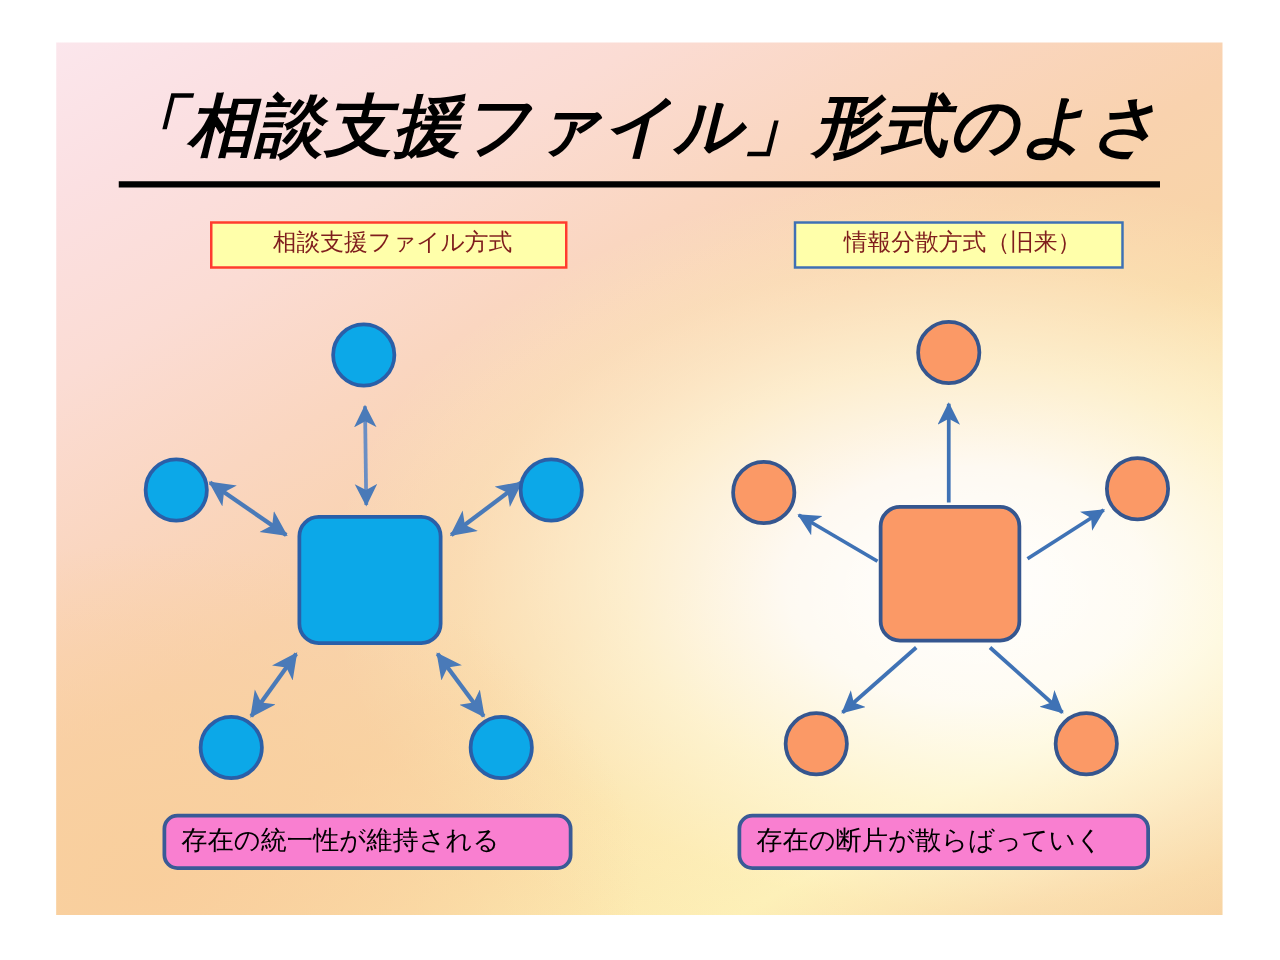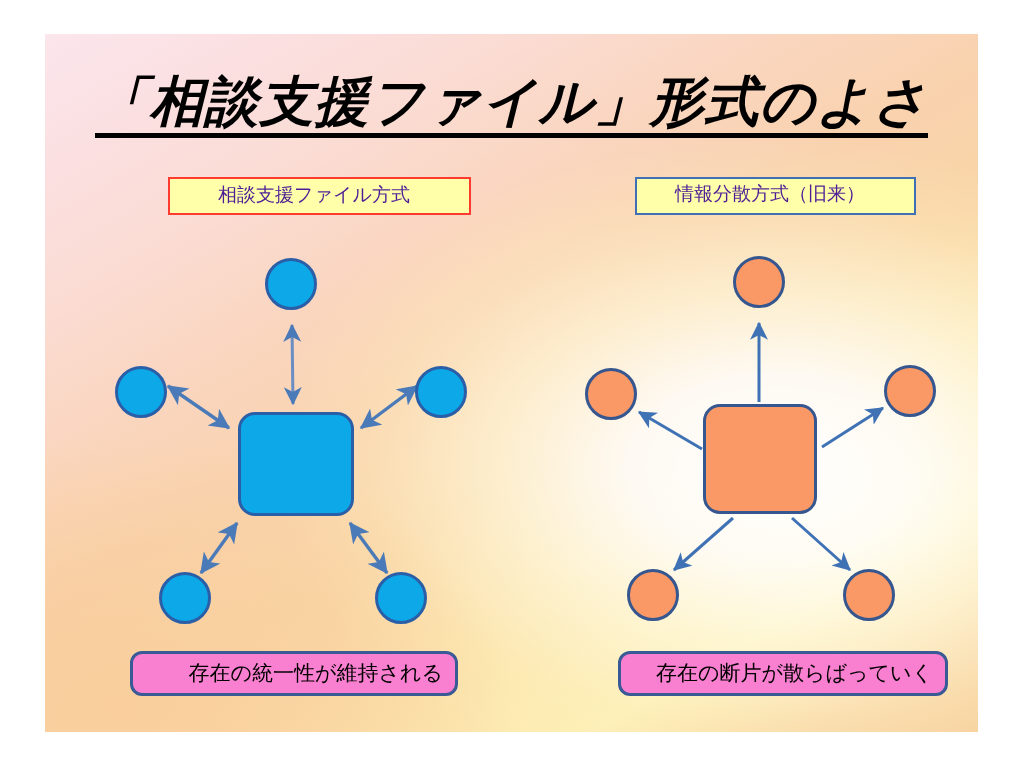--- a/index.html
+++ b/index.html
@@ -57,33 +57,33 @@
     font-weight: bold;
     font-style: italic;
     color: #000000;
     letter-spacing: 1px;
     white-space: nowrap;
     z-index: 6;
   }
   #title .txt {
     display: inline-block;
     border-bottom: 5px solid #000;
-    padding-bottom: 2px;
+    padding-bottom: 14px;
     line-height: 1.12;
   }
 
   
   .section-label {
     position: absolute;
     z-index: 6;
     background: #ffffaa;
     font-size: 19px;
-    color: #4c1d95;
+    color: #7f1d1d;
     text-align: center;
-    padding: 6px 25px 7px 14px;
+    padding: 6px 8px 7px 14px;
     white-space: nowrap;
     line-height: 1.1;
   }
   #label-left {
     left: 123px;
     top: 143px;
     width: 260px;
     border: 2px solid #ff3b30;
   }
   #label-right {
@@ -96,27 +96,27 @@
 
   
   .caption {
     position: absolute;
     z-index: 6;
     background: #f97fd0;
     border: 3px solid #3a5a96;
     border-radius: 12px;
     font-size: 21px;
     color: #000;
-    text-align: right;
+    text-align: left;
     padding: 7px 12px 9px 12px;
     white-space: nowrap;
     line-height: 1.1;
   }
   #caption-left  { left: 85px;  top: 617px; width: 298px; }
-  #caption-right { left: 545px; top: 617px; width: 300px; margin-left: 28px; }
+  #caption-right { left: 545px; top: 617px; width: 300px; }
 
   
   .node { position: absolute; z-index: 4; box-sizing: border-box; }
   .circle { border-radius: 50%; }
   .hub    { border-radius: 17px; }
 
   .blue  { background: #0ca8e8; border: 3px solid #2a5fa8; }
   .orange{ background: #fb9966; border: 3px solid #35568f; }
 
   svg.edges {

